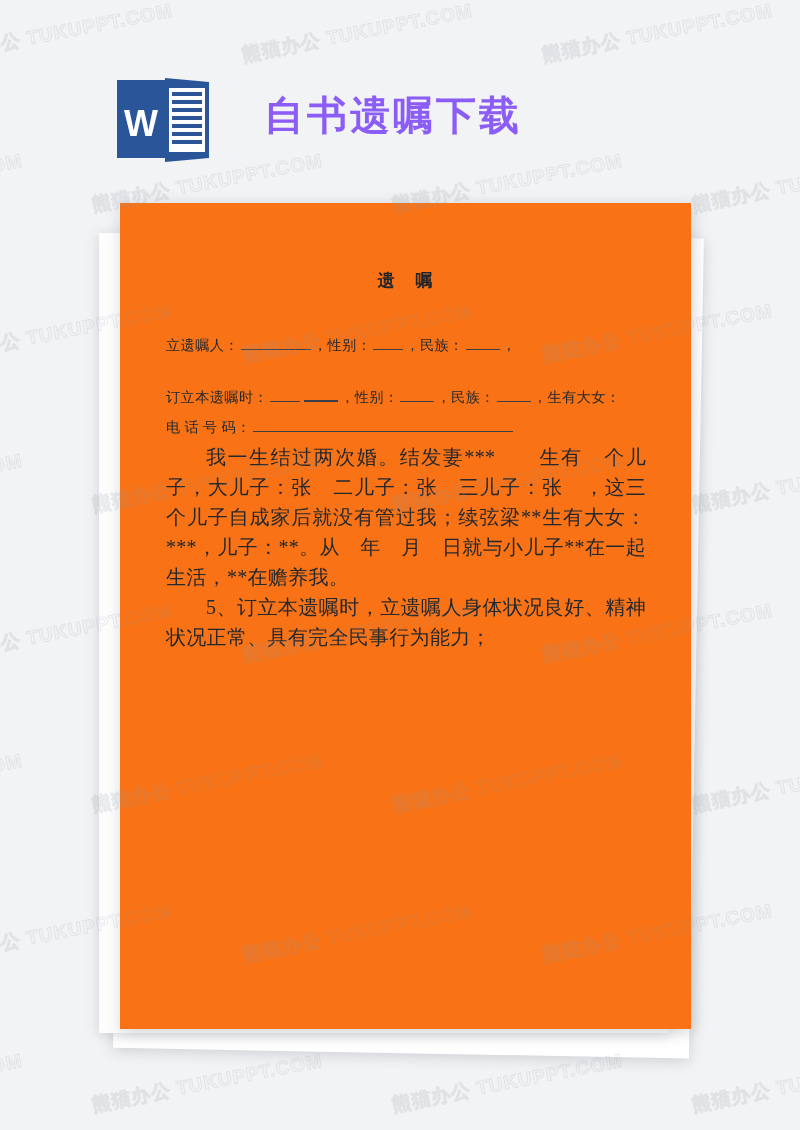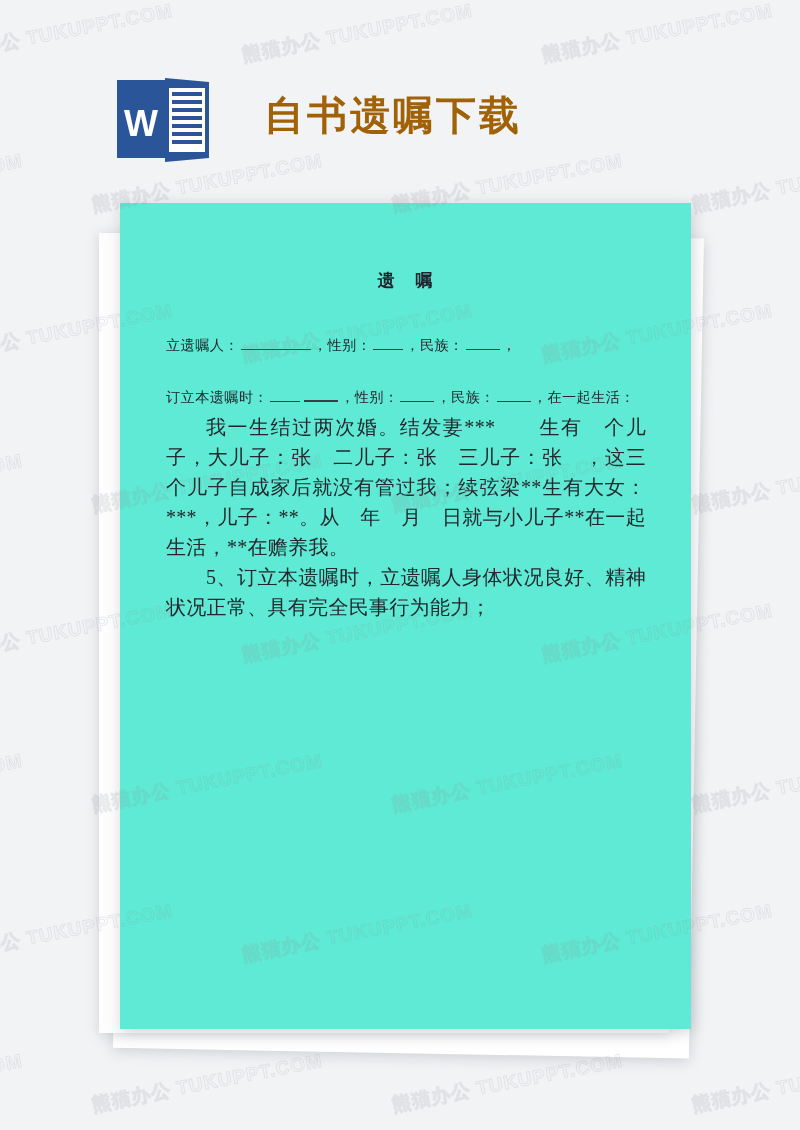--- a/index.html
+++ b/index.html
@@ -59,21 +59,21 @@
 
   #doc-title {
     position: absolute;
     left: 264px;
     top: 88px;
     font-family: "Liberation Serif", "DejaVu Serif", serif;
     font-weight: 700;
     font-size: 40px;
     line-height: 56px;
     letter-spacing: 3px;
-    color: #a16207;
+    color: #8b5cf6;
   }
 
   
   #page-stack {
     position: absolute;
     left: 0; top: 0;
     width: 800px; height: 1130px;
     z-index: 2;
   }
 
@@ -101,21 +101,21 @@
     box-shadow: 0 2px 12px rgba(120,125,135,0.28);
   }
 
   
   #paper {
     position: absolute;
     left: 120px;
     top: 203px;
     width: 571px;
     height: 826px;
-    background: #5eead4;
+    background: #f97316;
     box-shadow: 2px 3px 14px rgba(120,125,135,0.33);
     z-index: 4;
     overflow: hidden;
   }
 
   #paper-body {
     position: absolute;
     left: 46px;
     top: 66px;
     width: 480px;
@@ -238,24 +238,27 @@
     <div class="doc-title-cn">遗　嘱</div>
 
     <div class="doc-line">
       <span>立遗嘱人：</span><span class="ul w70"></span><span>，</span><span>性别：</span><span class="ul w30"></span><span>，</span><span>民族：</span><span class="ul w34"></span><span>，</span>
     </div>
 
 
     <div class="gap-md"></div>
 
     <div class="doc-line">
-      <span>订立本遗嘱时：</span><span class="ul w30"></span><span class="ul w34 dark"></span><span>，</span><span>性别：</span><span class="ul w34"></span><span>，</span><span>民族：</span><span class="ul w34"></span><span>，</span><span>在一起生活：</span>
+      <span>订立本遗嘱时：</span><span class="ul w30"></span><span class="ul w34 dark"></span><span>，</span><span>性别：</span><span class="ul w34"></span><span>，</span><span>民族：</span><span class="ul w34"></span><span>，</span><span>生有大女：</span>
     </div>
 
 
+    <div class="doc-line">
+      <span>电 话 号 码：</span><span class="ul w260"></span>
+    </div>
 
     <div class="doc-para indent">我一生结过两次婚。结发妻***　　生有　个儿子，大儿子：张　二儿子：张　三儿子：张　，这三个儿子自成家后就没有管过我；续弦梁**生有大女：***，儿子：**。从　年　月　日就与小儿子**在一起生活，**在赡养我。</div>
 
 
 
 
     <div class="doc-para indent">5、订立本遗嘱时，立遗嘱人身体状况良好、精神状况正常、具有完全民事行为能力；</div>
 
 
   </div>

